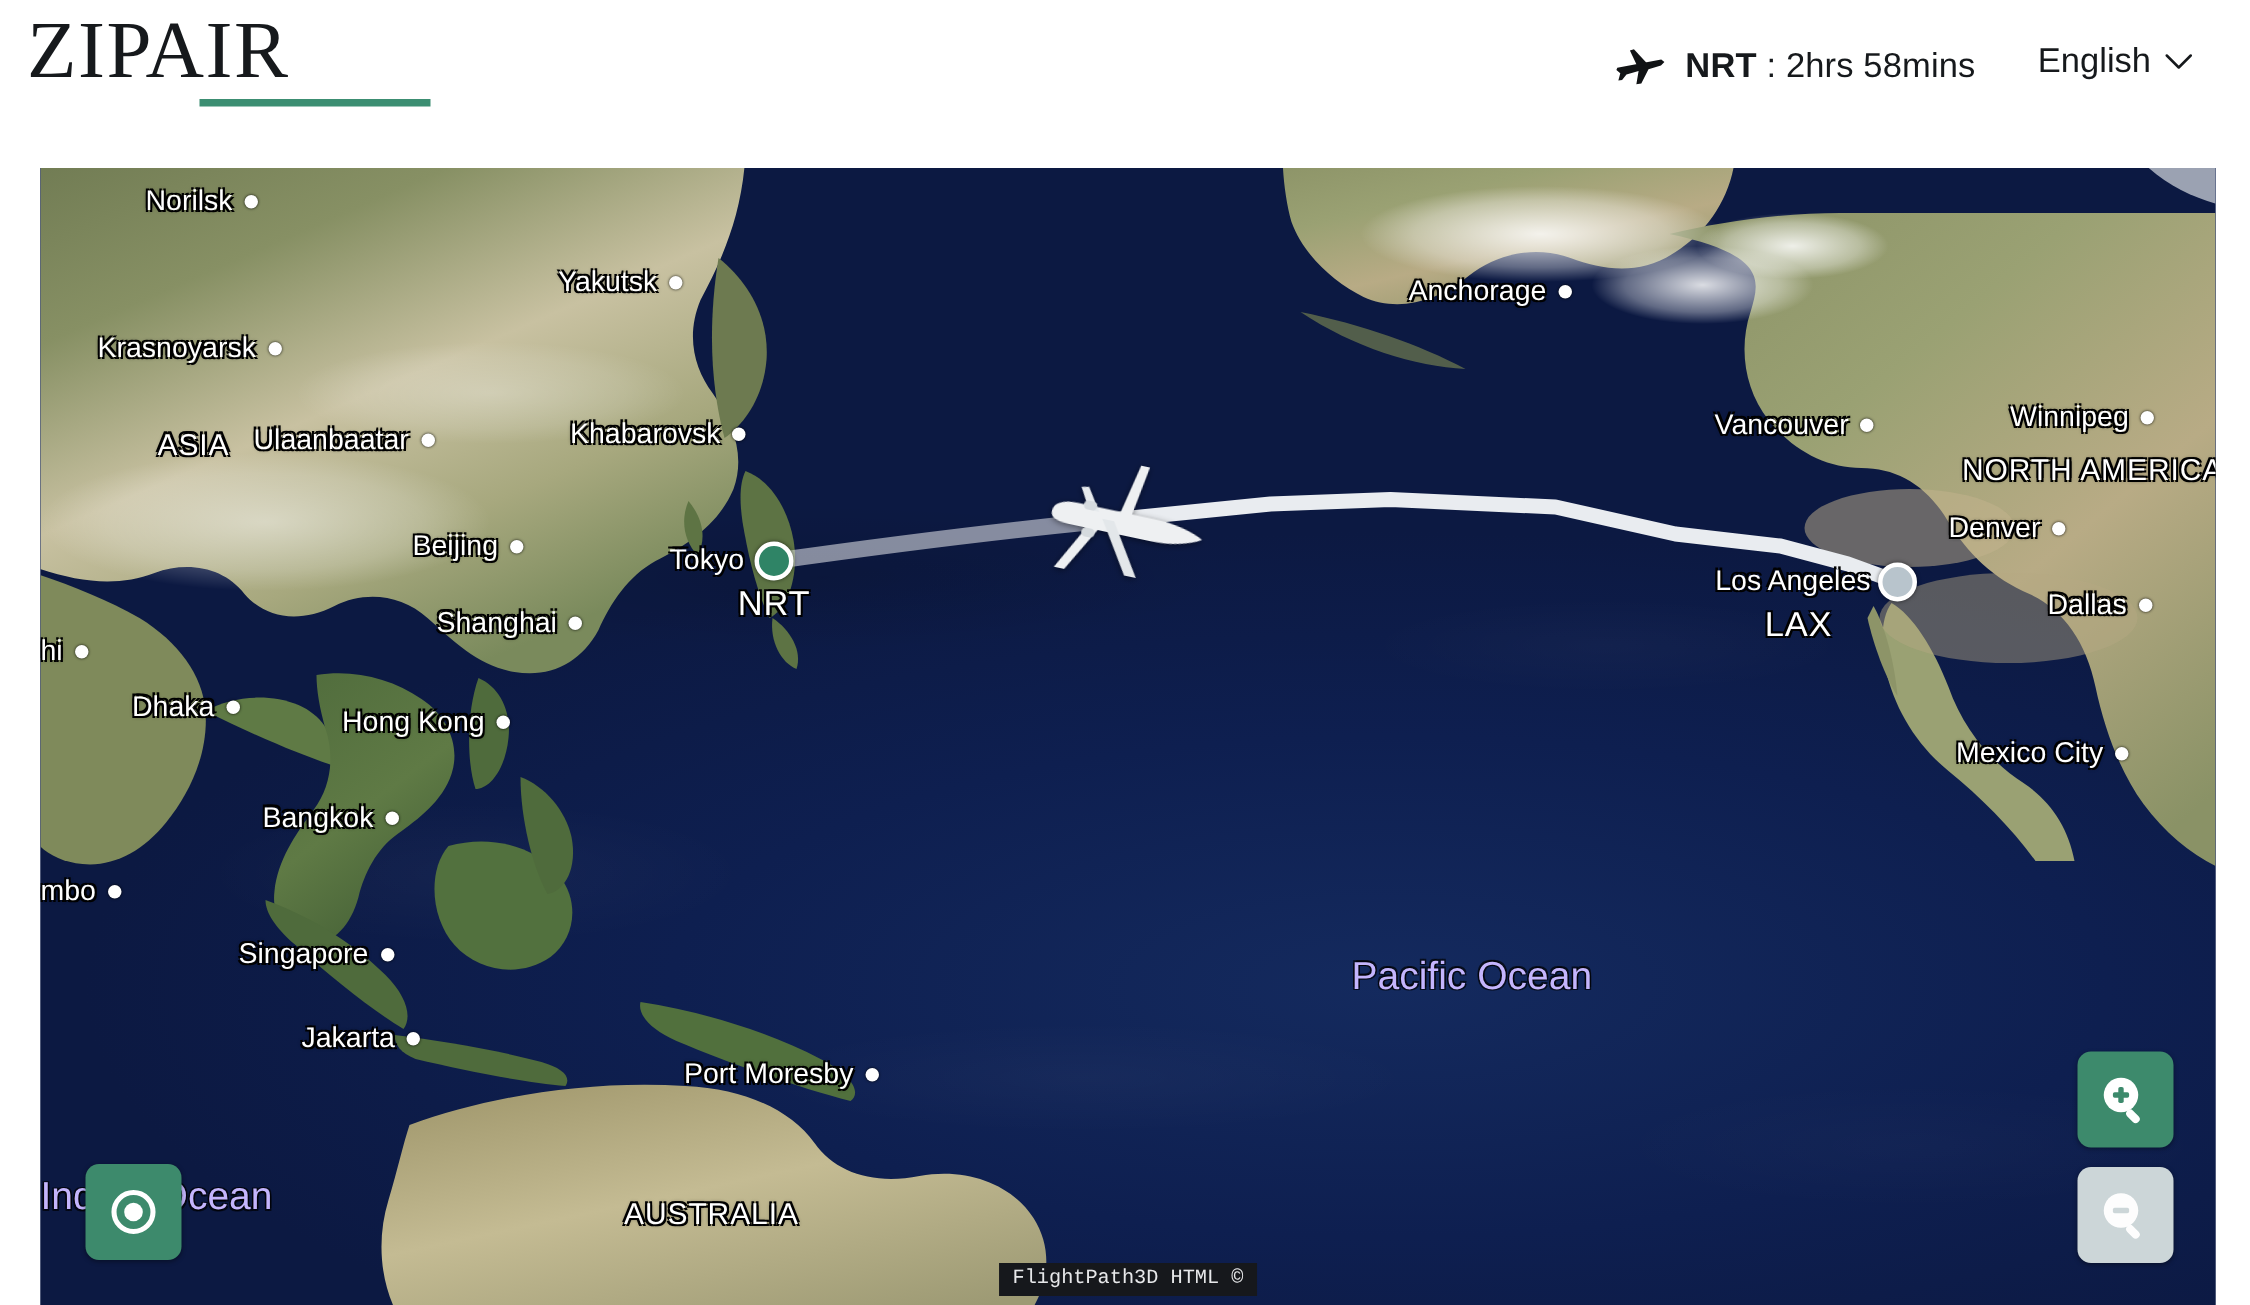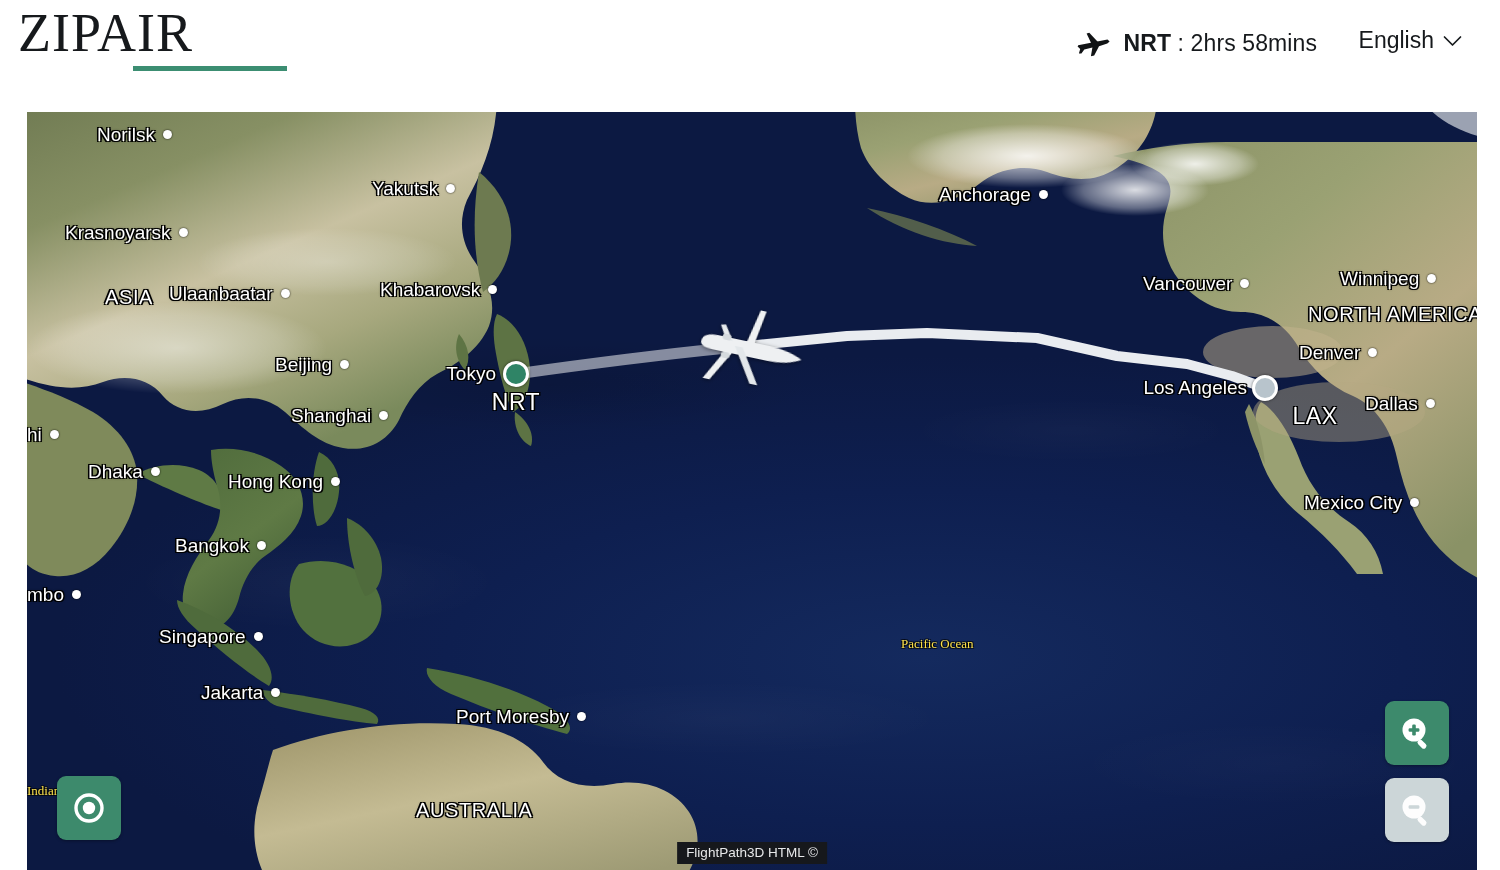--- a/index.html
+++ b/index.html
@@ -91,24 +91,23 @@
     user-select: none;
     display: flex; align-items: center; gap: 8px;
   }
   .maplabel .dot {
     width: 9px; height: 9px; border-radius: 50%;
     background: #ffffff; flex: 0 0 auto;
     box-shadow: 0 0 2px rgba(0,0,0,.9);
   }
   .maplabel.region { font-size: 20px; letter-spacing: .6px; }
   .maplabel.ocean {
-    color: #fde047; font-size: 13px;
+    color: #c4b5fd; font-size: 26px;
     text-shadow: -1px -1px 0 rgba(0,0,0,.65), 1px -1px 0 rgba(0,0,0,.65),
                  -1px 1px 0 rgba(0,0,0,.65), 1px 1px 0 rgba(0,0,0,.65);
-    font-family: Liberation Serif, serif;
   }
 
   
   #flightpath { position: absolute; inset: 0; pointer-events: none; }
   #flightpath svg { display: block; width: 100%; height: 100%; overflow: visible; }
 
   
   .airport {
     position: absolute;
     transform: translate(-50%,-50%);
@@ -161,20 +160,21 @@
   #attribution {
     position: absolute;
     left: 50%; transform: translateX(-50%);
     bottom: 6px;
     background: #16181c;
     color: #e7e8ea;
     font-size: 13.5px;
     padding: 3px 9px 4px 9px;
     white-space: nowrap;
     user-select: none;
+    font-family: Liberation Mono, monospace;
   }
 </style>
 </head>
 <body>
 
 <div id="header">
 
   <div id="logo">ZIPAIR</div>
   <div id="logo-underline"></div>
 
@@ -348,21 +348,21 @@
       </g>
     </svg>
   </div>
 
   <div class="airport origin" id="mk-nrt" style="left: 489px; top: 262px; background: rgb(47, 132, 102);"></div>
   <div class="airport-name" id="nm-nrt" style="left: 469px; top: 262px; text-align: center;">Tokyo</div>
   <div class="airport-code" id="cd-nrt" style="left: 489px; top: 277px;">NRT</div>
 
   <div class="airport dest" id="mk-lax" style="left: 1238px; top: 276px; background: rgb(184, 196, 204);"></div>
   <div class="airport-name" id="nm-lax" style="left: 1220px; top: 276px;">Los Angeles</div>
-  <div class="airport-code" id="cd-lax" style="left: 1288px; top: 291px; text-align: center;">LAX</div>
+  <div class="airport-code" id="cd-lax" style="left: 1172px; top: 291px; text-align: center;">LAX</div>
 
   <div id="label-layer">
       <div class="maplabel" style="left: 70px; top: 13px;">
         <span>Norilsk</span>
         <span class="dot"></span>
       </div>
       <div class="maplabel" style="left: 345px; top: 67px;">
         <span>Yakutsk</span>
         <span class="dot"></span>
       </div>

